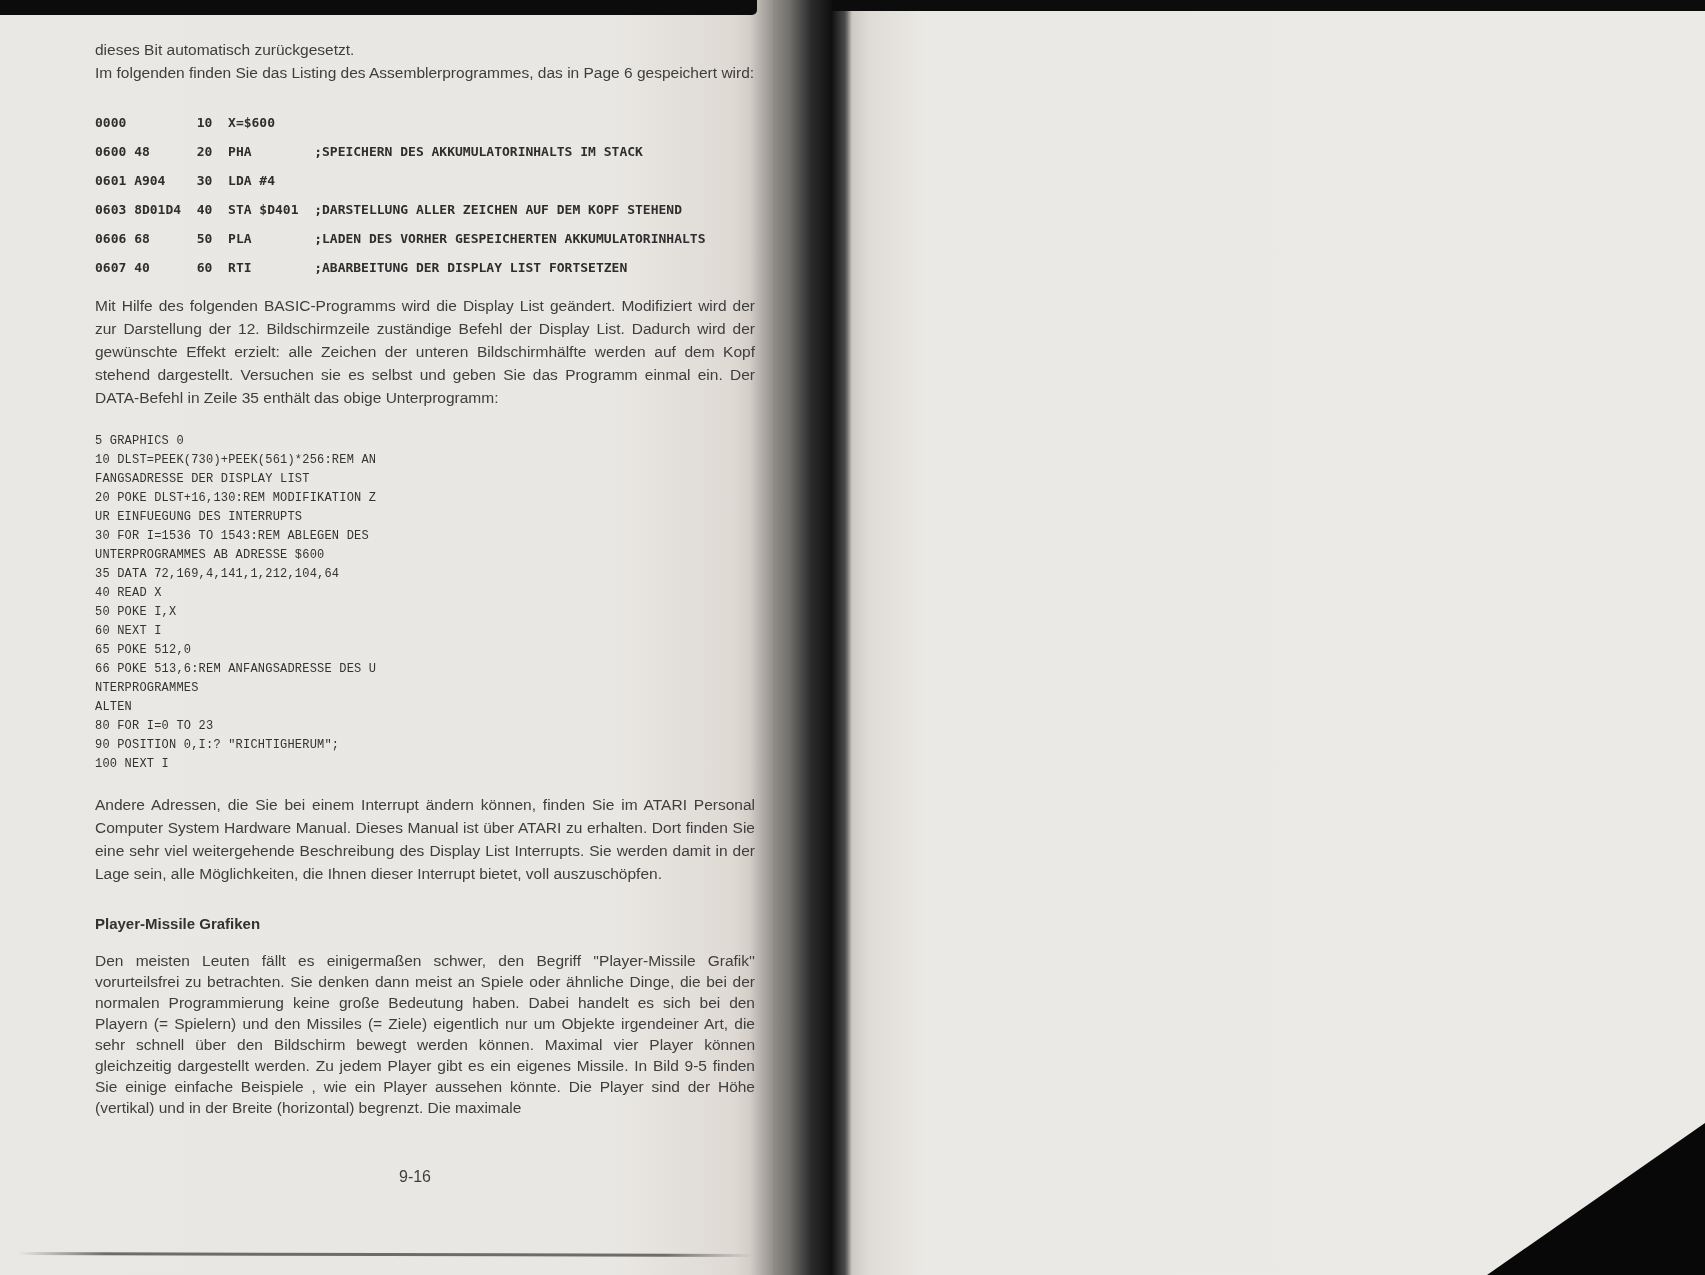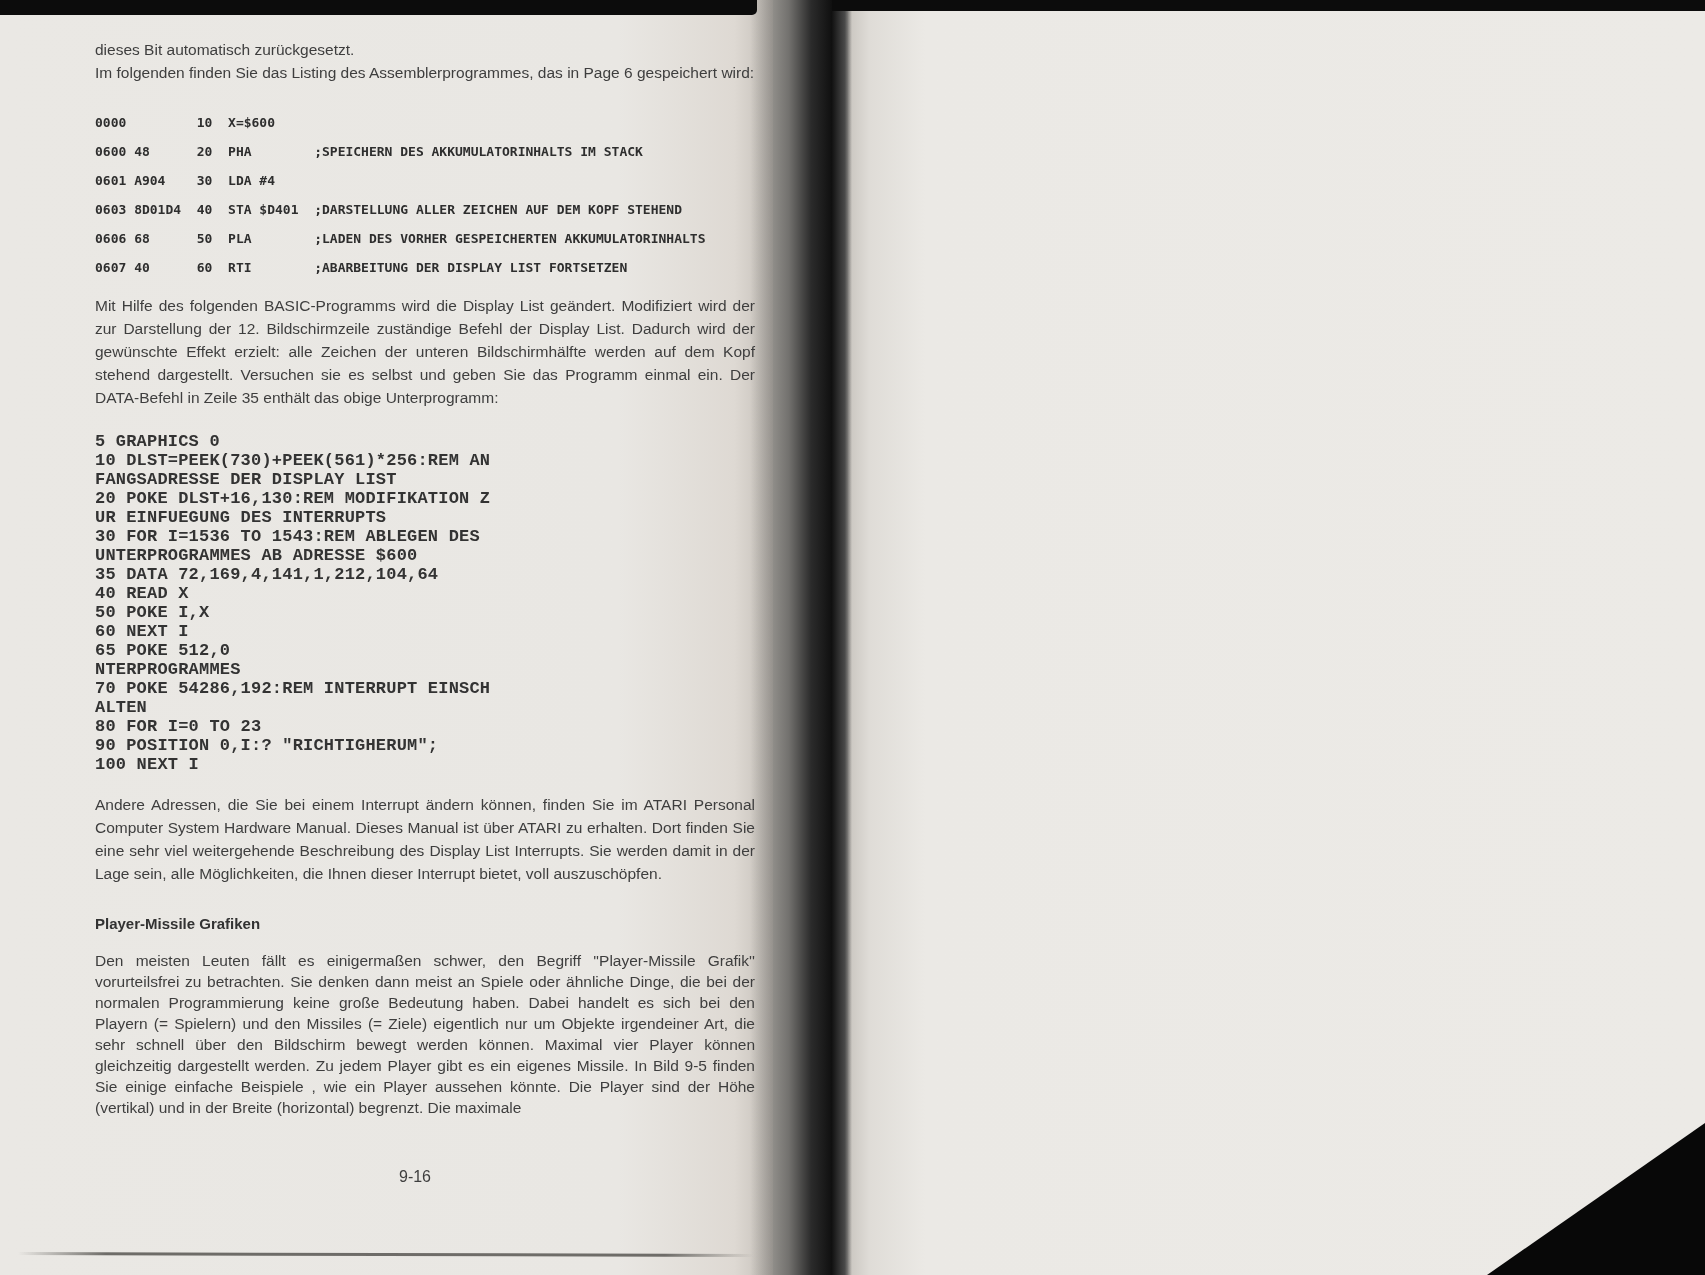--- a/index.html
+++ b/index.html
@@ -32,22 +32,22 @@
          background:linear-gradient(90deg,rgba(90,90,90,0),#6e6c68 12%,#6e6c68 88%,rgba(90,90,90,0));
          transform:rotate(.15deg);}
   
   .content-left{position:absolute;left:95px;top:38px;width:660px;}
   .body{color:#3e3e3e;font-size:15.5px;line-height:23px;text-align:justify;margin:0;}
   .tight{line-height:21px;}
   h2{font-size:15px;font-weight:bold;color:#323232;margin:30px 0 18px 0;font-family:"Liberation Sans",sans-serif;}
   .asm{font-family:"DejaVu Sans Mono",monospace;font-weight:bold;font-size:13px;
        color:#2e2e2e;margin-top:24px;}
   .asm-row{white-space:pre;height:29px;line-height:29px;}
-  .basic{font-family:"Liberation Mono",monospace;font-size:17px;line-height:19px;
-       color:#333;margin-top:23px;letter-spacing:.2px;font-weight:bold;}
+  .basic{font-family:"Liberation Mono",monospace;font-size:12px;line-height:19px;
+       color:#333;margin-top:23px;letter-spacing:.2px;}
   .basic-line{white-space:pre;}
   .para-after-asm{margin-top:12px;}
   .para-after-basic{margin-top:19px;}
   .pagenum{position:absolute;font-size:16px;color:#3e3e3e;}
   #pagenum-left{left:95px;top:1168px;width:640px;text-align:center;}
 </style>
 </head>
 <body>
 
 <div>
@@ -74,22 +74,22 @@
           <div class="basic-line">FANGSADRESSE DER DISPLAY LIST</div>
           <div class="basic-line">20 POKE DLST+16,130:REM MODIFIKATION Z</div>
           <div class="basic-line">UR EINFUEGUNG DES INTERRUPTS</div>
           <div class="basic-line">30 FOR I=1536 TO 1543:REM ABLEGEN DES</div>
           <div class="basic-line">UNTERPROGRAMMES AB ADRESSE $600</div>
           <div class="basic-line">35 DATA 72,169,4,141,1,212,104,64</div>
           <div class="basic-line">40 READ X</div>
           <div class="basic-line">50 POKE I,X</div>
           <div class="basic-line">60 NEXT I</div>
           <div class="basic-line">65 POKE 512,0</div>
+          <div class="basic-line">66 POKE 513,6:REM ANFANGSADRESSE DES U</div>
           <div class="basic-line">NTERPROGRAMMES</div>
-          <div class="basic-line">70 POKE 54286,192:REM INTERRUPT EINSCH</div>
           <div class="basic-line">ALTEN</div>
           <div class="basic-line">80 FOR I=0 TO 23</div>
           <div class="basic-line">90 POSITION 0,I:? "RICHTIGHERUM";</div>
           <div class="basic-line">100 NEXT I</div>
         </div>
 
       <p class="body para-after-basic">Andere Adressen, die Sie bei einem Interrupt ändern können, finden Sie im ATARI Personal Computer System Hardware Manual. Dieses Manual ist über ATARI zu erhalten. Dort finden Sie eine sehr viel weitergehende Beschreibung des Display List Interrupts. Sie werden damit in der Lage sein, alle Möglichkeiten, die Ihnen dieser Interrupt bietet, voll auszuschöpfen.</p>
 
       <h2>Player-Missile Grafiken</h2>
 

